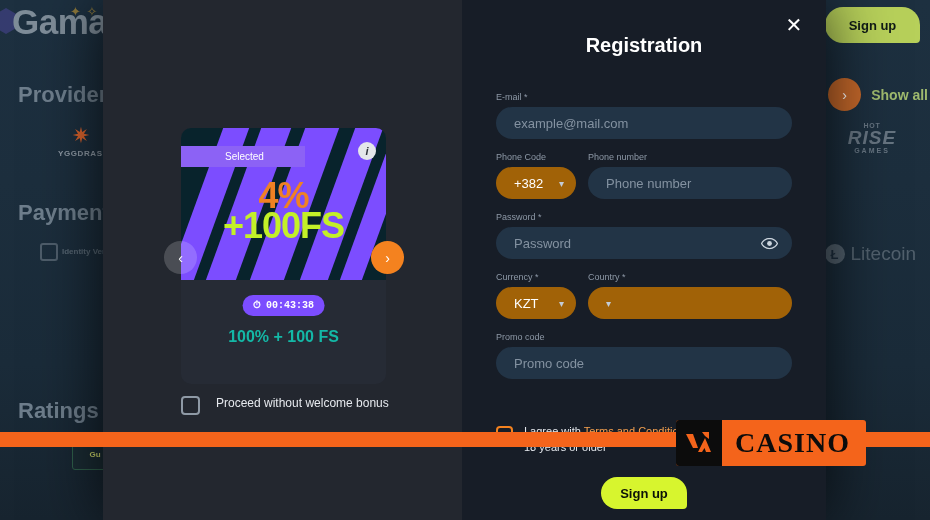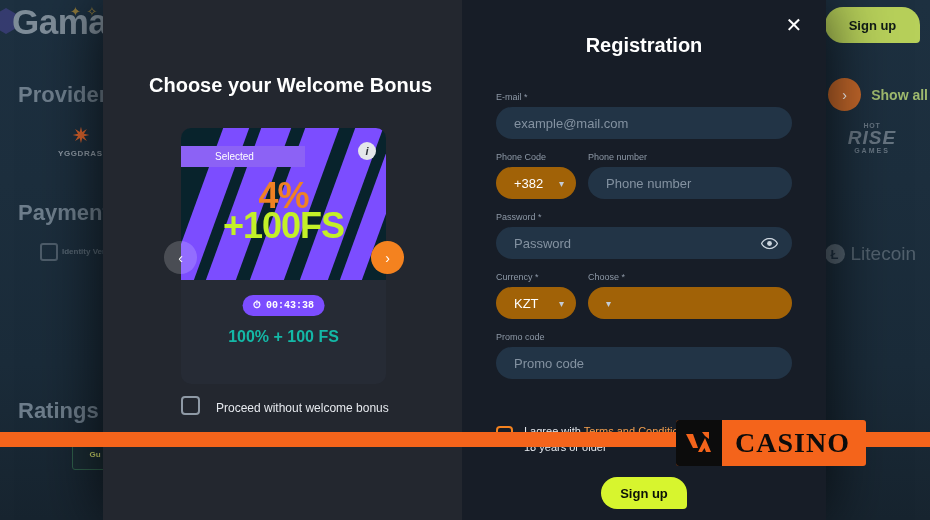--- a/index.html
+++ b/index.html
@@ -182,21 +182,21 @@
   .stripe.s2 { left: 52px; width: 30px; }
   .stripe.s3 { left: 96px; width: 34px; }
   .stripe.s4 { left: 146px; width: 28px; }
   .stripe.s5 { left: 186px; width: 22px; }
 
   .selected-badge {
     position: absolute; left: 0; top: 18px;
     height: 21px; width: 124px;
     background: #8c62f5;
     color: #ffffff; font-size: 10px;
-    display: flex; align-items: center; padding-left: 34px;
+    display: flex; align-items: center; padding-left: 44px;
   }
   .info-btn {
     position: absolute; right: 10px; top: 14px;
     width: 18px; height: 18px; border-radius: 50%;
     background: #e4e6ea; color: #30343c;
     font-size: 11px; font-weight: bold; font-style: italic;
     display: flex; align-items: center; justify-content: center;
     cursor: pointer;
   }
   .art-line1 {
@@ -231,21 +231,21 @@
     position: absolute; top: 241px;
     width: 33px; height: 33px; border-radius: 50%;
     display: flex; align-items: center; justify-content: center;
     font-size: 14px; cursor: pointer; border: none;
   }
   .nav-arrow.prev { left: 61px; background: rgba(255,255,255,.18); color: #ffffff; }
   .nav-arrow.next { left: 268px; background: #f4821f; color: #ffffff; }
 
   .proceed-row {
     position: absolute; left: 78px; top: 396px;
-    display: flex; align-items: flex-end; gap: 16px;
+    display: flex; align-items: flex-start; gap: 16px;
   }
   .proceed-box {
     width: 19px; height: 19px;
     border: 2px solid #8f9aa6; border-radius: 4px;
     background: transparent; cursor: pointer;
   }
   .proceed-lbl { font-size: 12px; color: #e6e9ee; }
 
   
   .reg-title {
@@ -385,21 +385,20 @@
 
     <div class="bg-pay-row">
       <div class="visa">VISA</div>
       <div class="nete">NETELLER</div>
     </div>
   </div>
 
   <div class="modal">
 
     <div class="pane-left">
-      <div class="bonus-title">Choose your Welcome Bonus</div>
 
       <div class="bonus-card">
         <div class="card-art">
           <div class="stripe s1"></div>
           <div class="stripe s2"></div>
           <div class="stripe s3"></div>
           <div class="stripe s4"></div>
           <div class="stripe s5"></div>
           <div class="selected-badge">Selected</div>
           <div class="info-btn">i</div>
@@ -472,21 +471,21 @@
               <span>Currency</span>
               <span class="req">*</span>
             </label>
             <div class="sel">
               <span class="val">KZT</span>
               <span class="chev">▾</span>
             </div>
           </div>
           <div style="flex:1">
             <label class="fl">
-              <span>Choose</span>
+              <span>Country</span>
               <span class="req">*</span>
             </label>
             <div class="sel">
               <span class="chev">▾</span>
             </div>
           </div>
         </div>
 
         <div class="grp">
           <label class="fl">Promo code</label>

